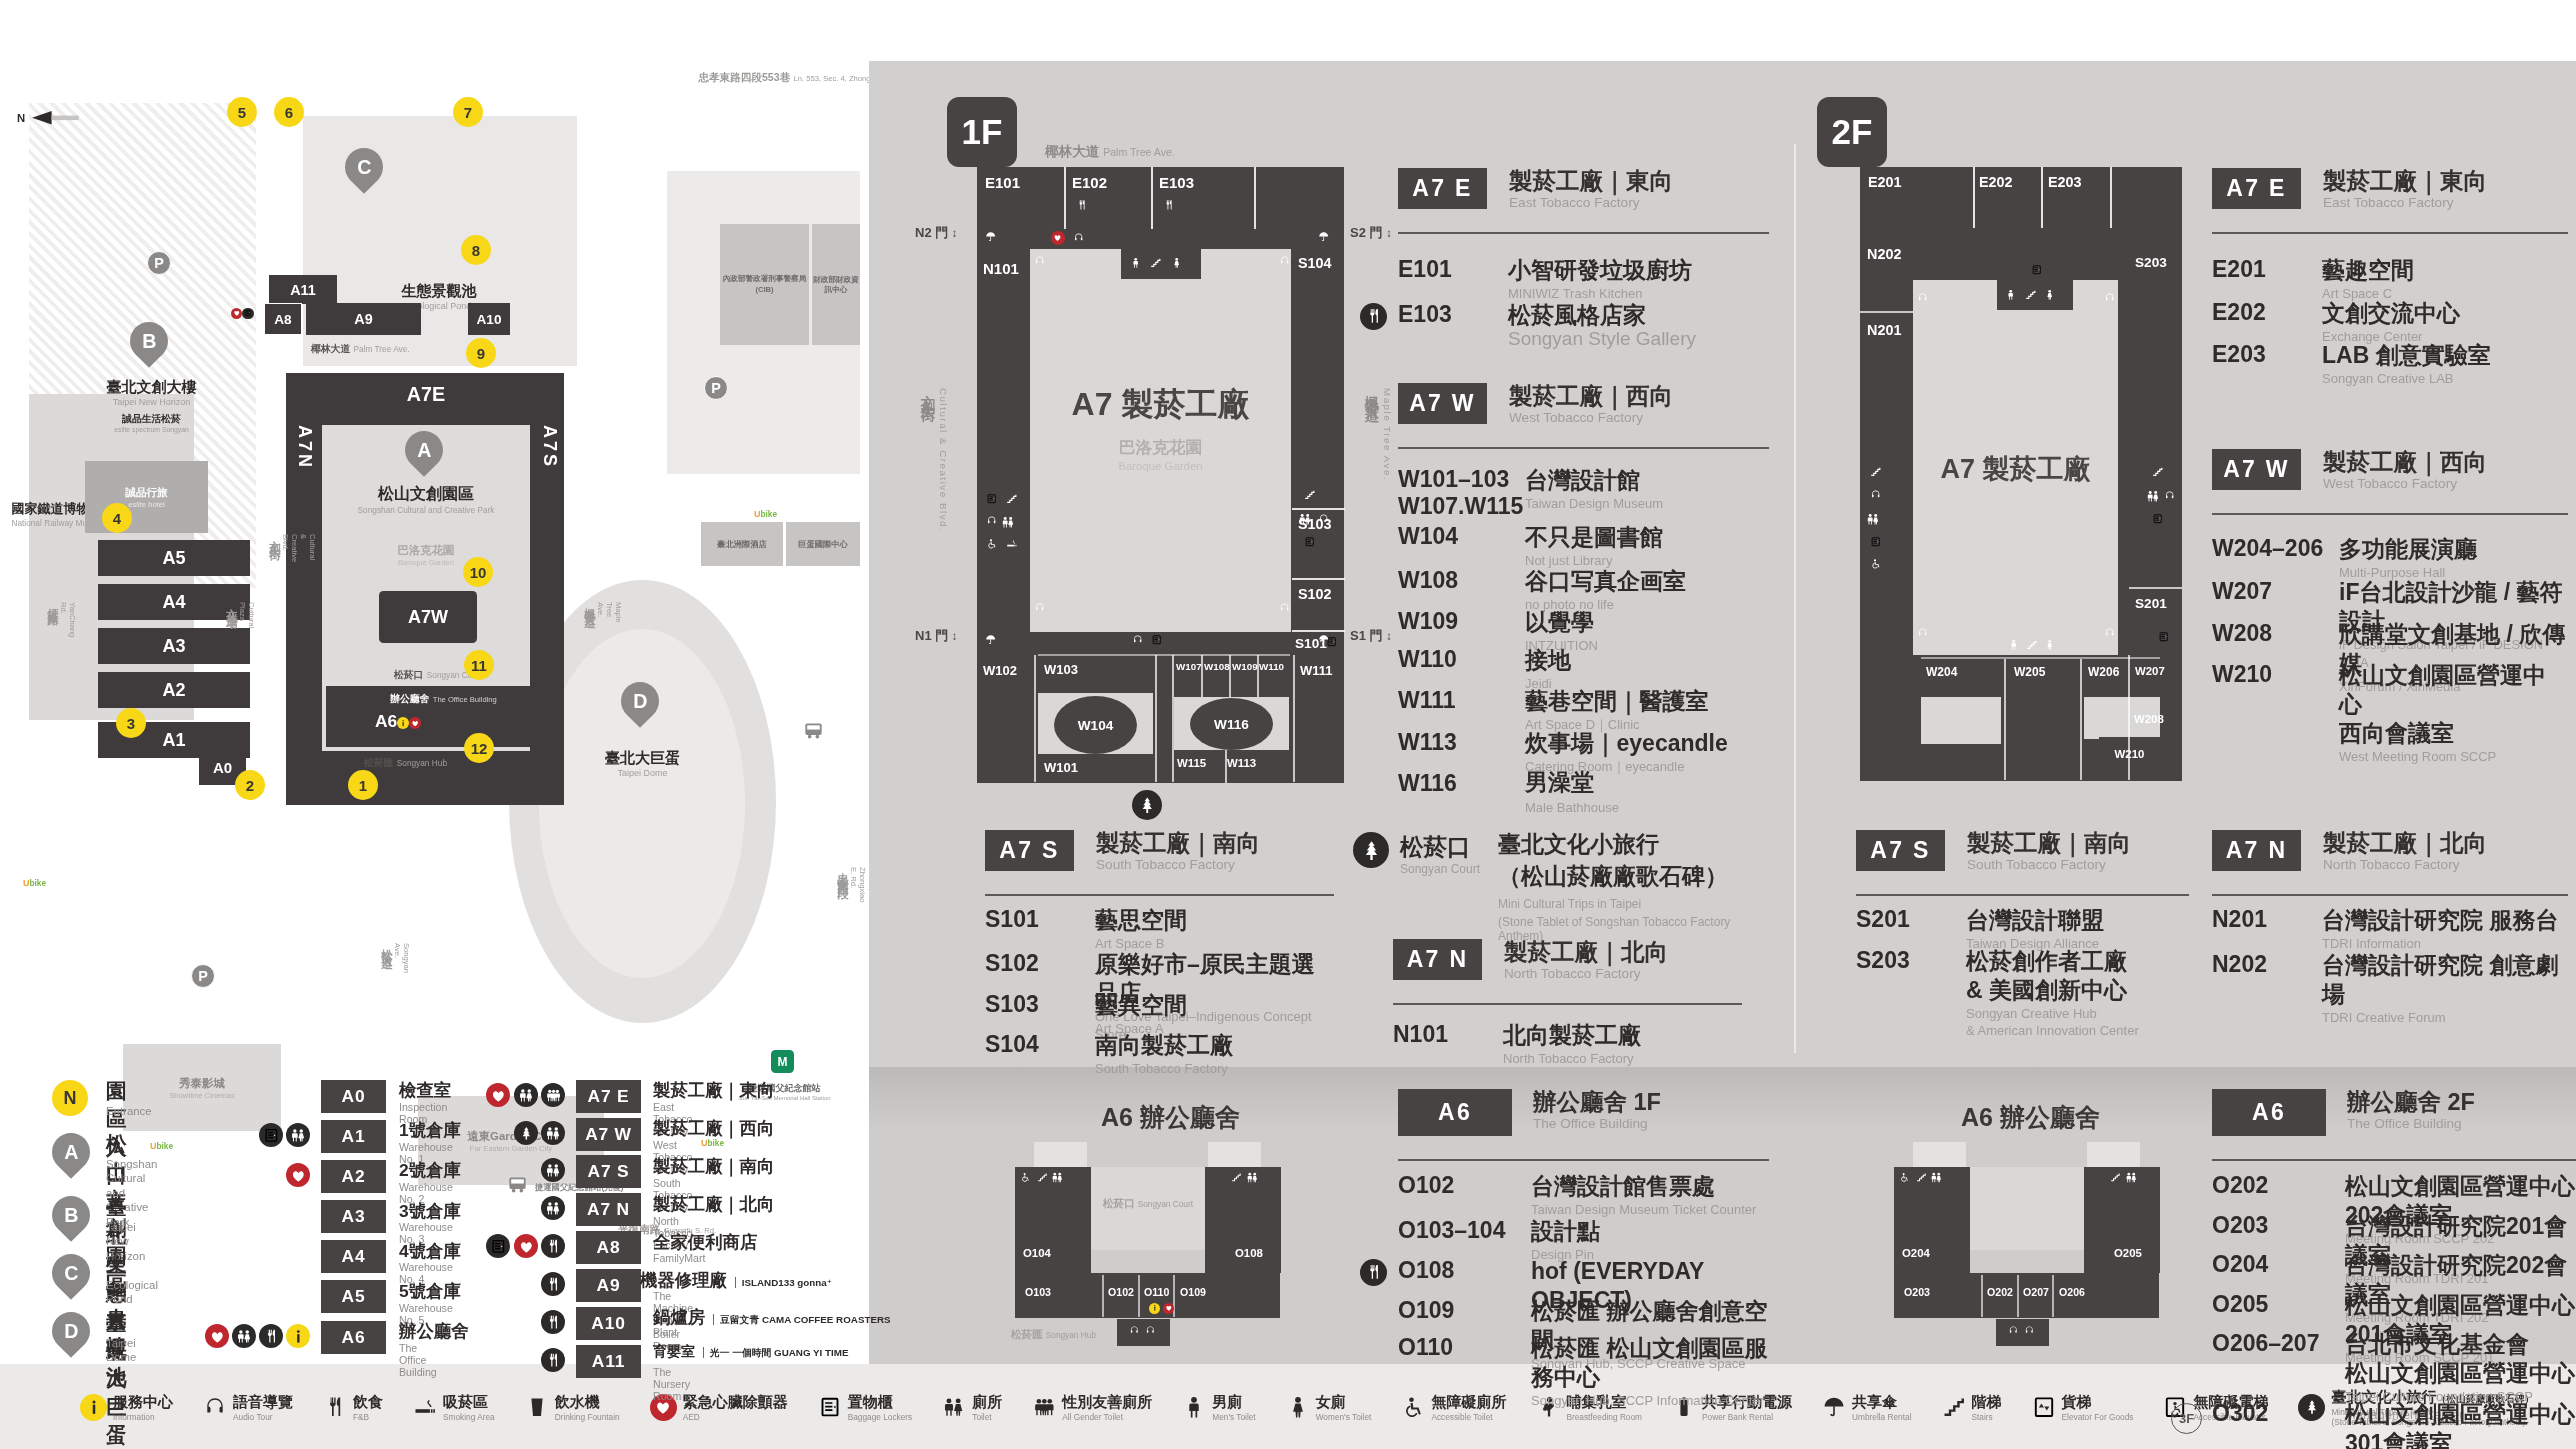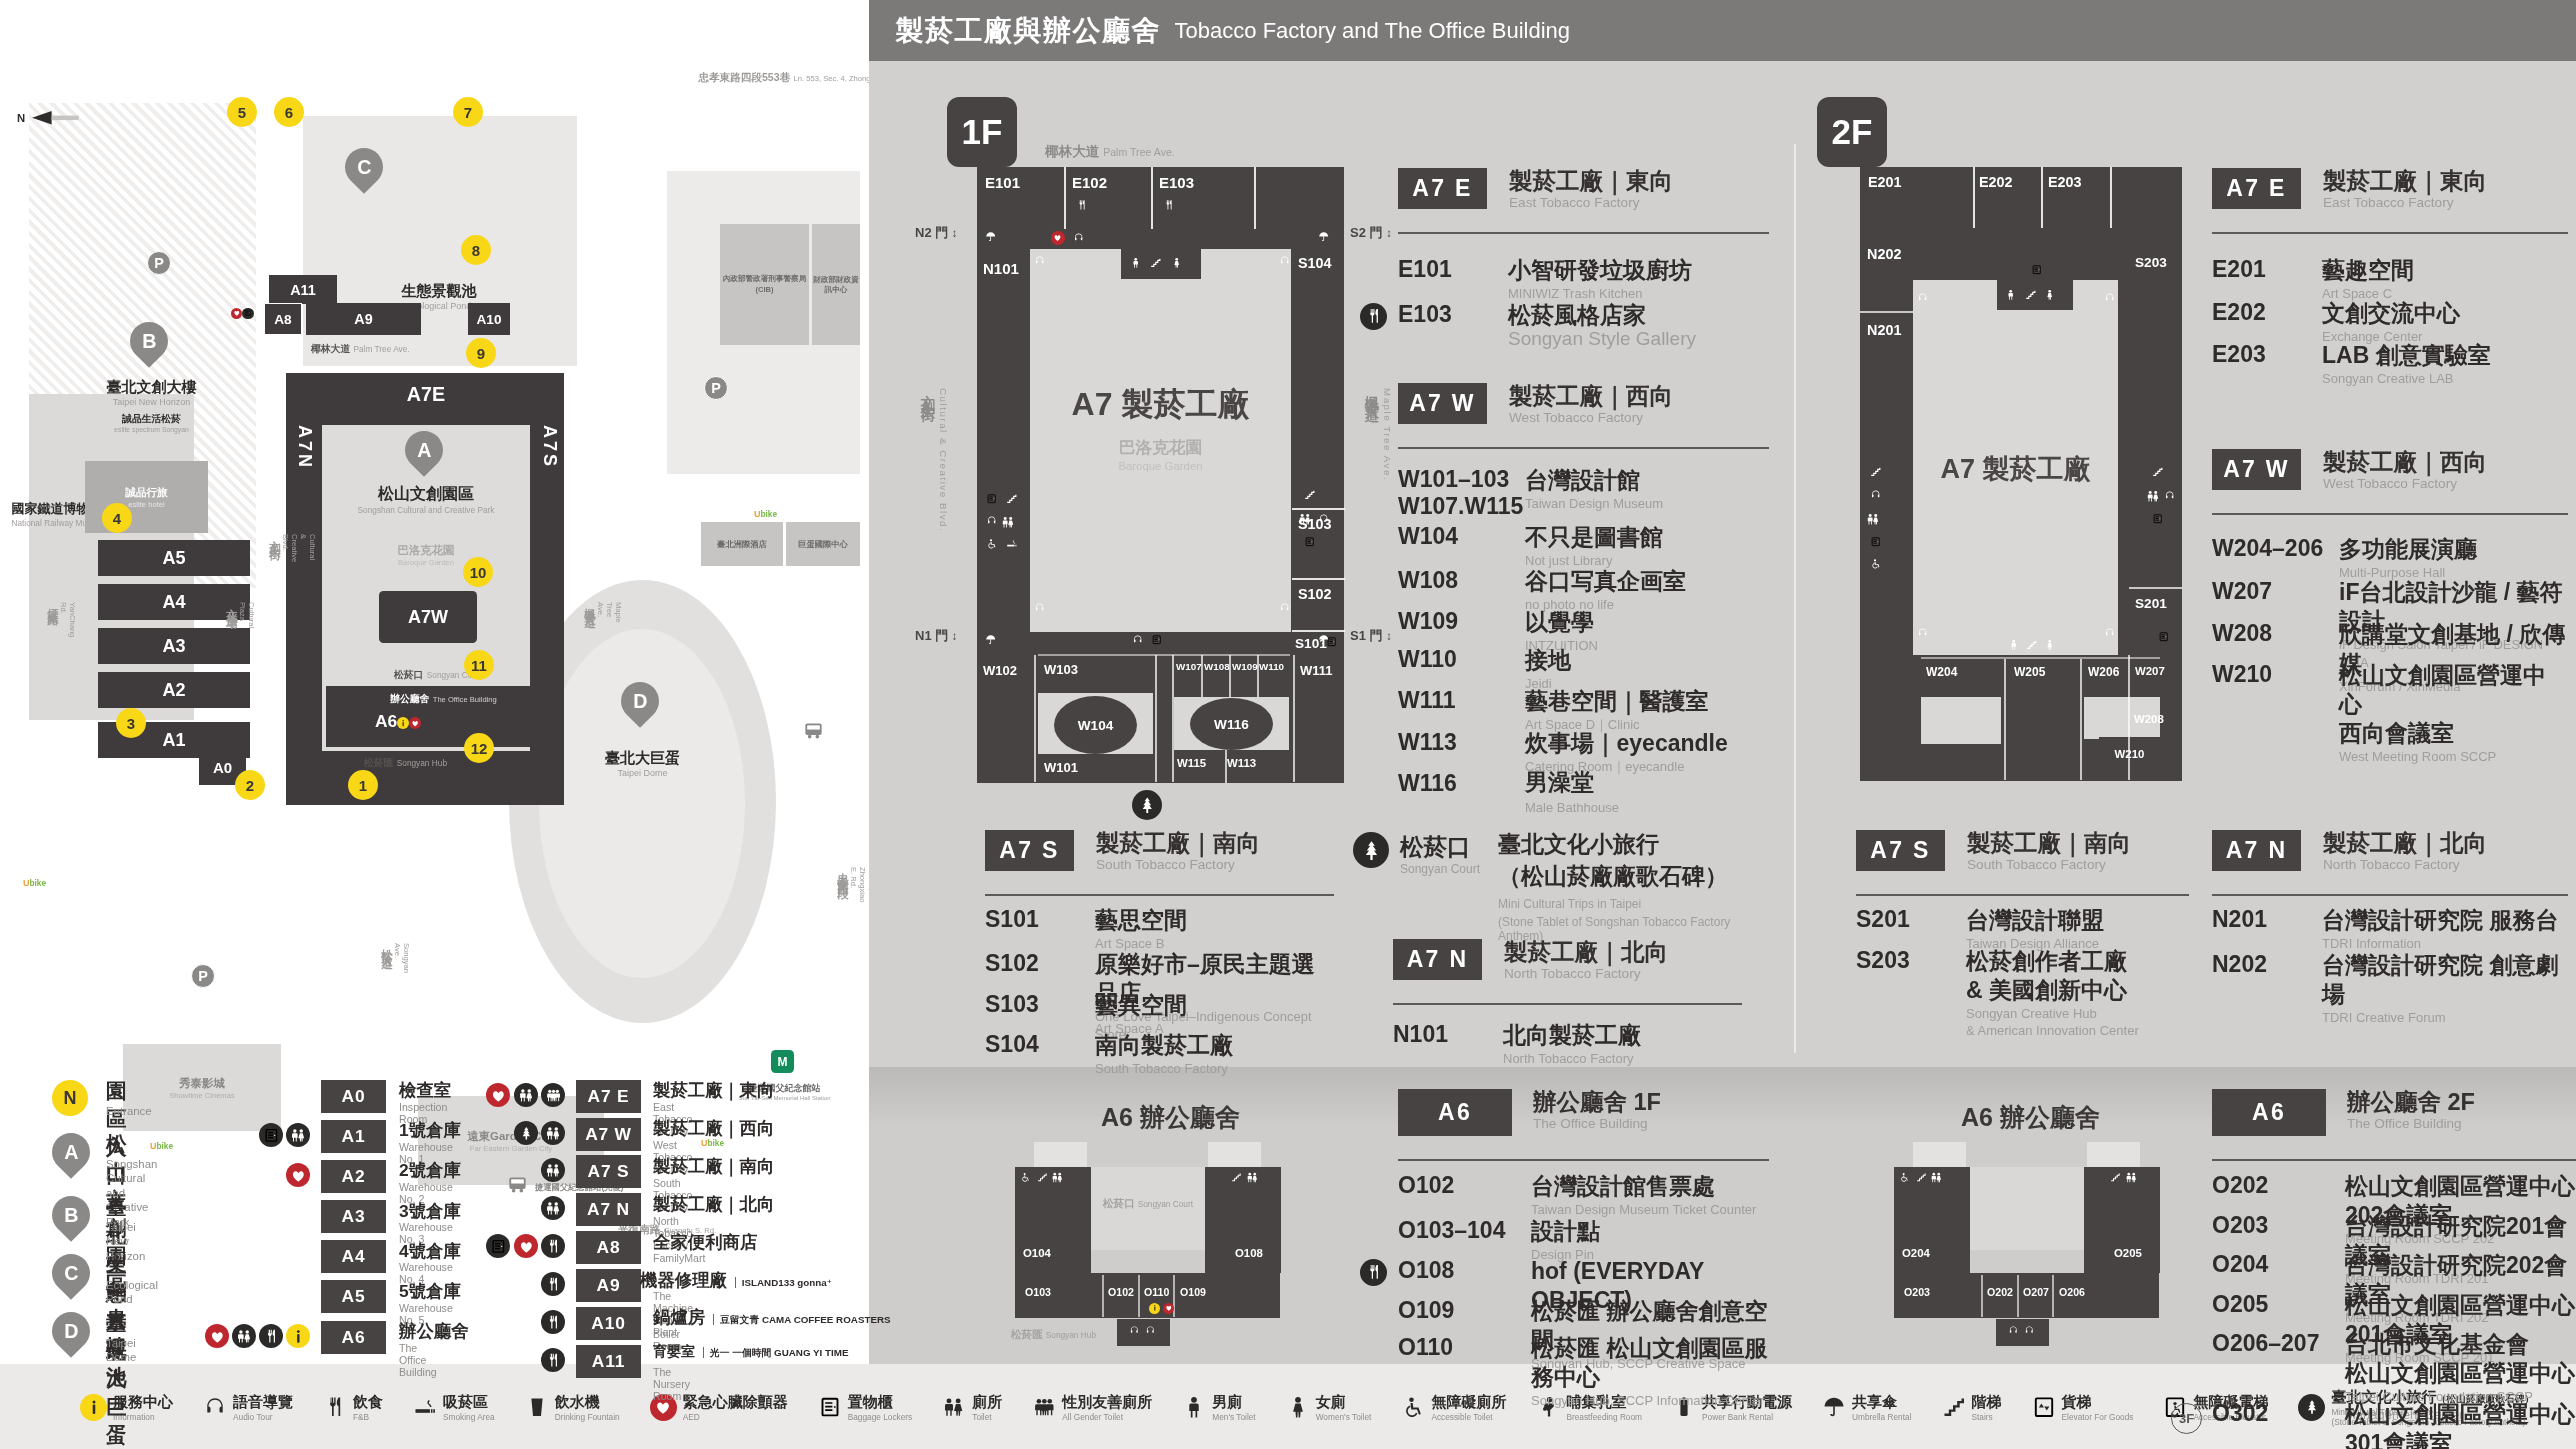--- a/index.html
+++ b/index.html
@@ -17,24 +17,20 @@
   .icon-badge{border-radius:50%;display:inline-flex;align-items:center;justify-content:center;flex:none;}
   .vtext{writing-mode:vertical-rl;text-orientation:mixed;}
   .hatch{background:repeating-linear-gradient(45deg,#efeeed 0 3.8px,#ffffff 3.8px 8.3px);}
   svg{display:block;}
 </style>
 </head>
 <body>
 
 <div id="app">
 
-  <div class="abs" id="hdrR" style="left: 869px; top: 0px; width: 1707px; height: 61px; display: flex; align-items: center; padding-left: 26.5px; box-sizing: border-box; background: rgb(124, 121, 121);">
-    <span style="color:#fff;font-weight:bold;font-size:28px;letter-spacing:1.5px;">製菸工廠與辦公廳舍</span>
-    <span style="color:#fff;font-size:22px;margin-left:13.6px;">Tobacco Factory and The Office Building</span>
-  </div>
 
   <div class="abs" id="mapPanel" style="left:0;top:61px;width:869px;height:1303px;background:#ffffff;overflow:hidden;">
       <div style="position: absolute; left: 29px; top: 42px; width: 227px; height: 485px;">
         <div class="hatch" style="width:100%;height:100%;"></div>
       </div>
       <div style="position: absolute; left: 667px; top: 110px; width: 193px; height: 303px; background: rgb(236, 235, 234);"></div>
       <div style="position: absolute; left: 720px; top: 163px; width: 89px; height: 121px; background: rgb(198, 197, 196); display: flex; align-items: center; justify-content: center; text-align: center;">
         <span style="font-size:7.6px;color:#6e6c6b;font-weight:bold;line-height:10.6px;">內政部警政署刑事警察局(CIB)</span>
       </div>
       <div style="position: absolute; left: 812px; top: 163px; width: 48px; height: 121px; background: rgb(198, 197, 196); display: flex; align-items: center; justify-content: center; text-align: center;">

